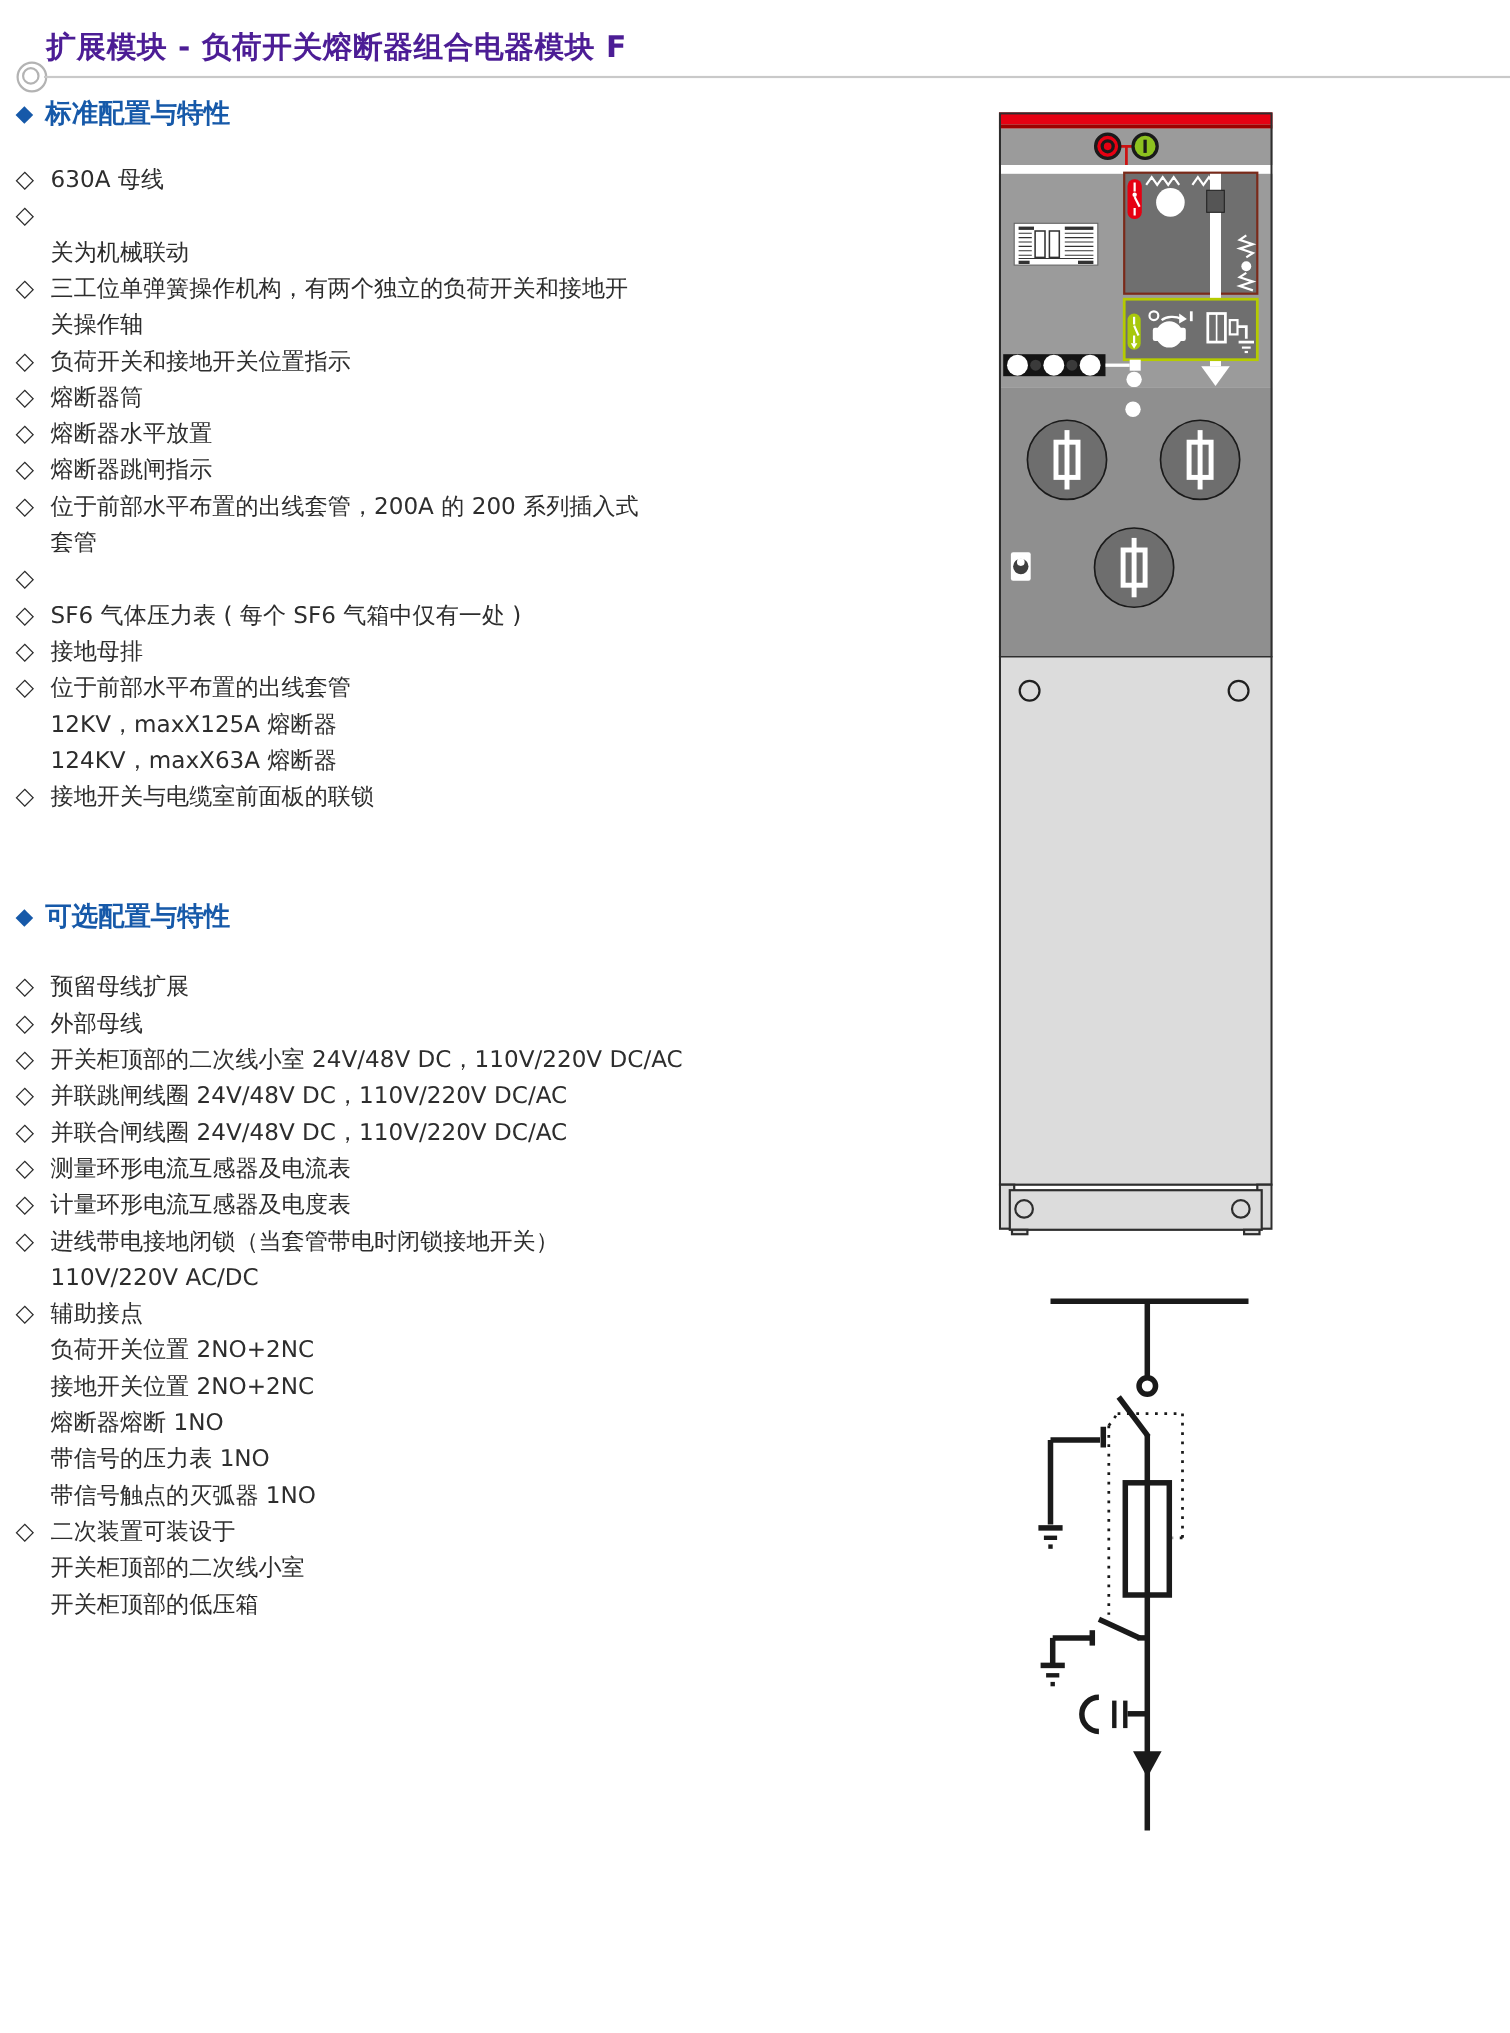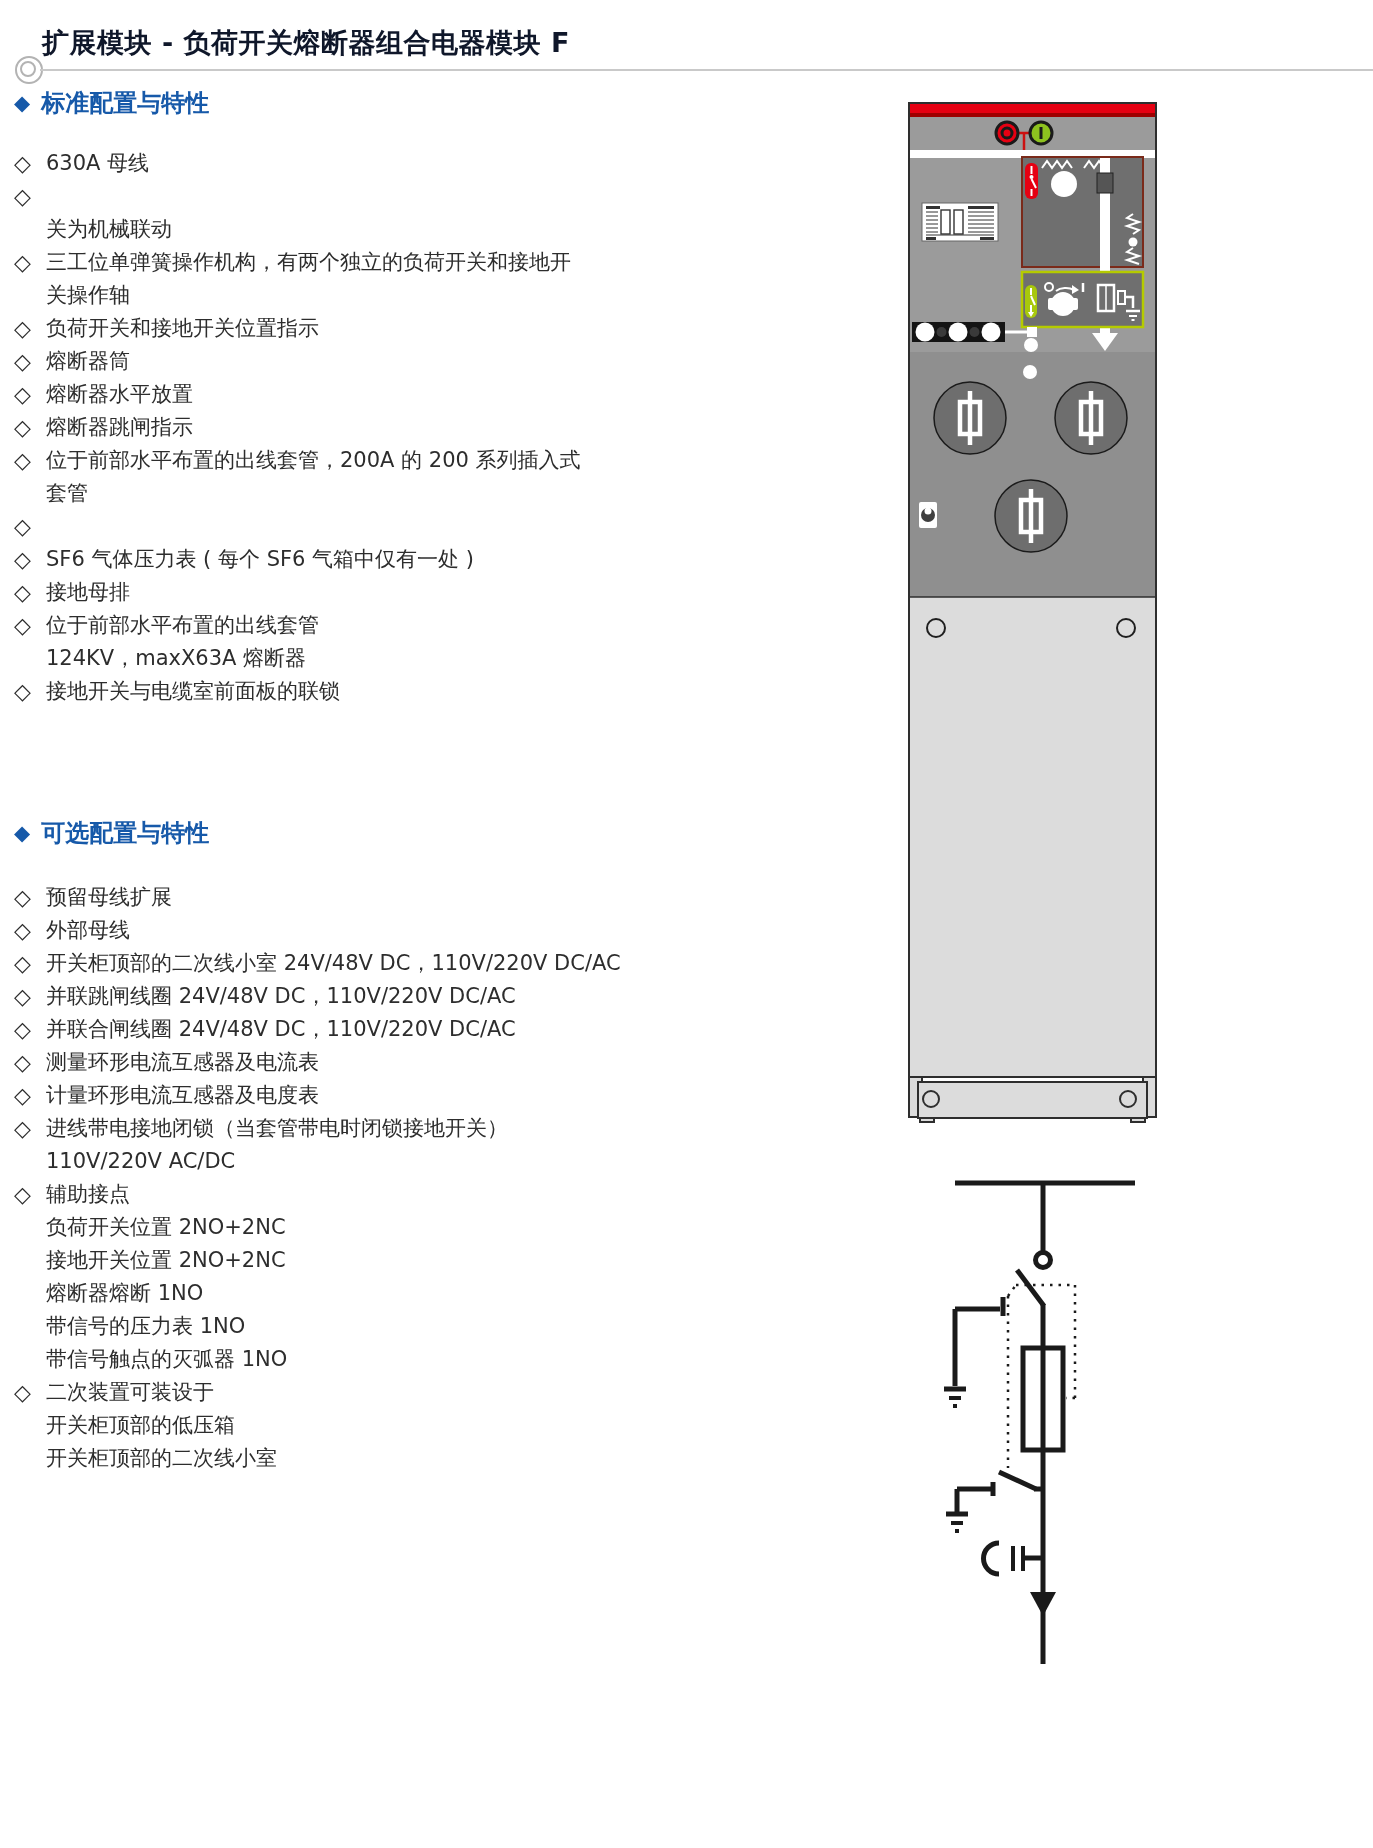--- a/index.html
+++ b/index.html
@@ -8,21 +8,21 @@
     width:1373px;height:1848px;
     background:#ffffff;
     font-family:"DejaVu Sans", sans-serif;
     overflow:hidden;
   }
   .abs{position:absolute;}
   
   .page-title{
     left:42px;top:25px;
     font-size:27px;font-weight:bold;
-    color:#0f172a;letter-spacing:.5px;white-space:nowrap;
+    color:#4c1d95;letter-spacing:.5px;white-space:nowrap;
   }
   .header-rule{
     left:40px;top:69px;width:1333px;height:2px;background:#c9c9c9;
   }
   .ring-outer{
     left:15px;top:56px;width:28px;height:28px;border:2px solid #b3b3b3;
     border-radius:50%;box-sizing:border-box;background:#fff;
   }
   .ring-inner{
     position:absolute;left:3px;top:3px;width:16px;height:16px;
@@ -73,20 +73,21 @@
     <div class="row"><span class="diamond">◇</span><span>负荷开关和接地开关位置指示</span></div>
     <div class="row"><span class="diamond">◇</span><span>熔断器筒</span></div>
     <div class="row"><span class="diamond">◇</span><span>熔断器水平放置</span></div>
     <div class="row"><span class="diamond">◇</span><span>熔断器跳闸指示</span></div>
     <div class="row"><span class="diamond">◇</span><span>位于前部水平布置的出线套管，200A 的 200 系列插入式</span></div>
     <div class="row"><span>套管</span></div>
     <div class="row"><span class="diamond">◇</span></div>
     <div class="row"><span class="diamond">◇</span><span>SF6 气体压力表 ( 每个 SF6 气箱中仅有一处 )</span></div>
     <div class="row"><span class="diamond">◇</span><span>接地母排</span></div>
     <div class="row"><span class="diamond">◇</span><span>位于前部水平布置的出线套管</span></div>
+    <div class="row"><span>12KV，maxX125A 熔断器</span></div>
     <div class="row"><span>124KV，maxX63A 熔断器</span></div>
     <div class="row"><span class="diamond">◇</span><span>接地开关与电缆室前面板的联锁</span></div>
   </div>
 
 <div class="abs section-heading" id="heading-opt">
   <span class="heading-diamond">◆</span>
   <span>可选配置与特性</span>
 </div>
 <div class="abs rows" id="rows-opt">
     <div class="row"><span class="diamond">◇</span><span>预留母线扩展</span></div>
@@ -98,22 +99,22 @@
     <div class="row"><span class="diamond">◇</span><span>计量环形电流互感器及电度表</span></div>
     <div class="row"><span class="diamond">◇</span><span>进线带电接地闭锁（当套管带电时闭锁接地开关）</span></div>
     <div class="row"><span>110V/220V AC/DC</span></div>
     <div class="row"><span class="diamond">◇</span><span>辅助接点</span></div>
     <div class="row"><span>负荷开关位置 2NO+2NC</span></div>
     <div class="row"><span>接地开关位置 2NO+2NC</span></div>
     <div class="row"><span>熔断器熔断 1NO</span></div>
     <div class="row"><span>带信号的压力表 1NO</span></div>
     <div class="row"><span>带信号触点的灭弧器 1NO</span></div>
     <div class="row"><span class="diamond">◇</span><span>二次装置可装设于</span></div>
+    <div class="row"><span>开关柜顶部的二次线小室</span></div>
     <div class="row"><span>开关柜顶部的低压箱</span></div>
-    <div class="row"><span>开关柜顶部的二次线小室</span></div>
   </div>
 
 <svg id="cabinet-svg" class="abs" width="249" height="1022" viewBox="0 0 249 1022">
 
   <g>
     <rect x="0" y="0" width="249" height="11" fill="#e60012"></rect>
     <rect x="0" y="11" width="249" height="4" fill="#9e0000"></rect>
   </g>
   <g>
     <rect x="0" y="15" width="249" height="33" fill="#9b9b9b"></rect>

